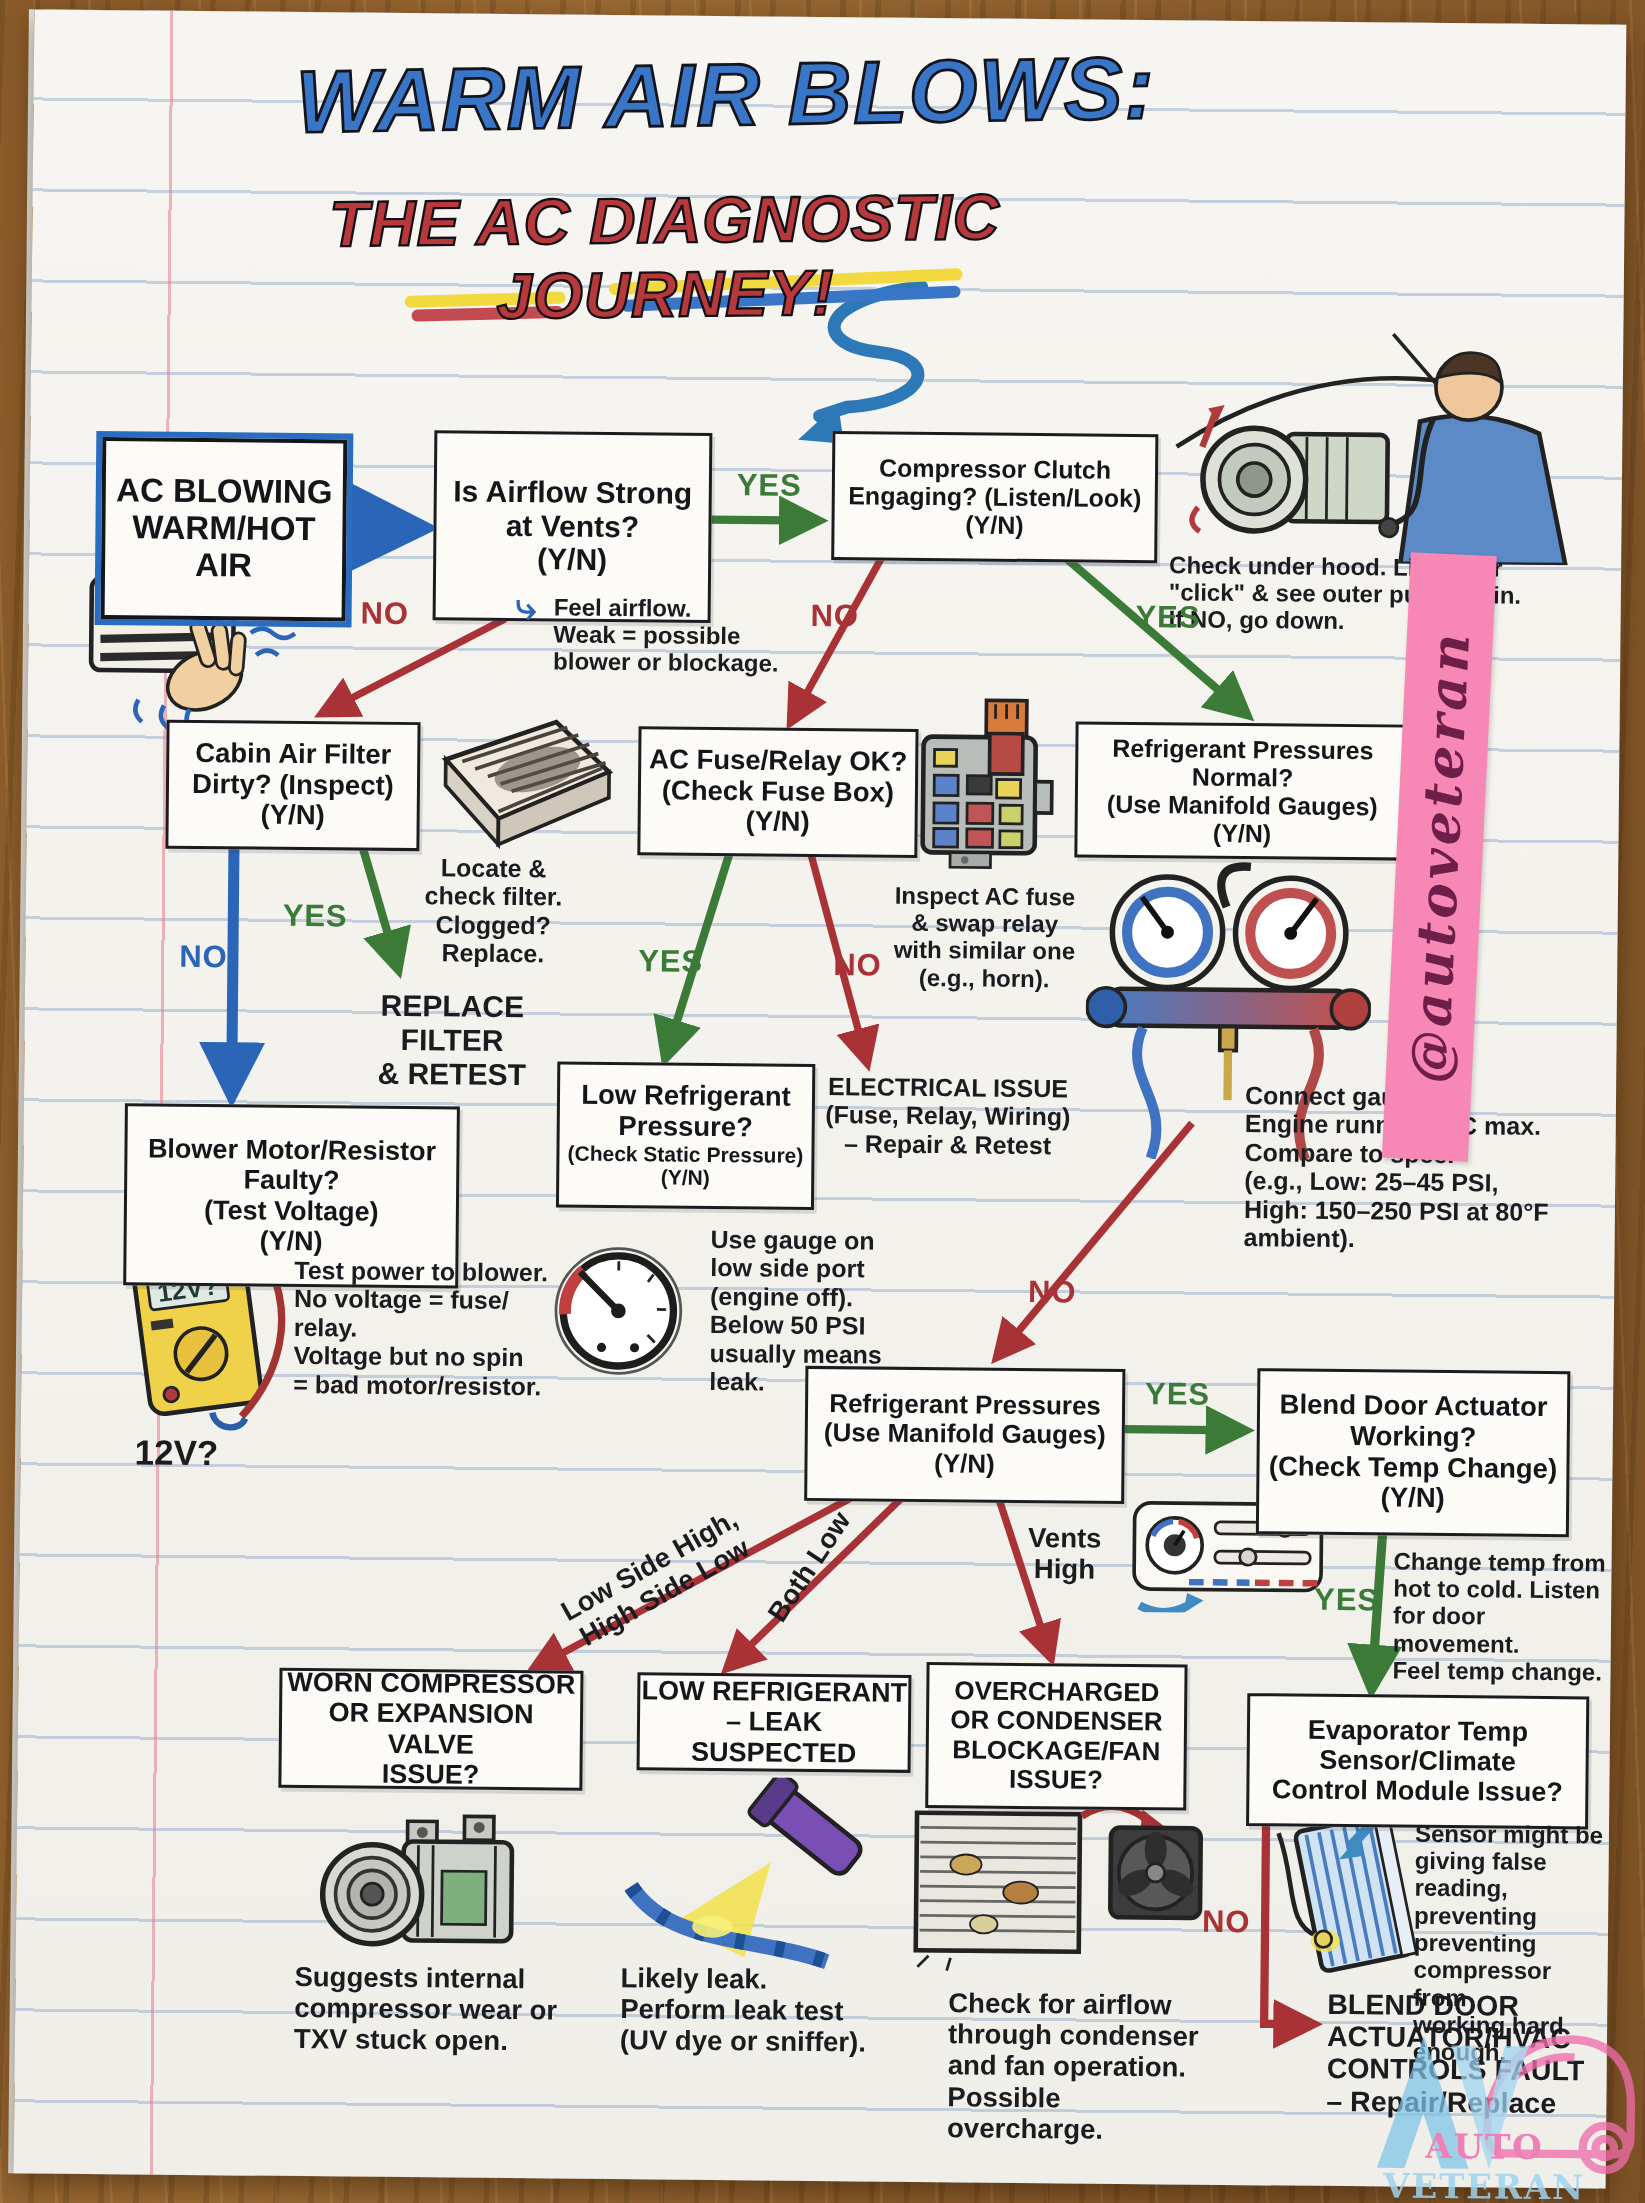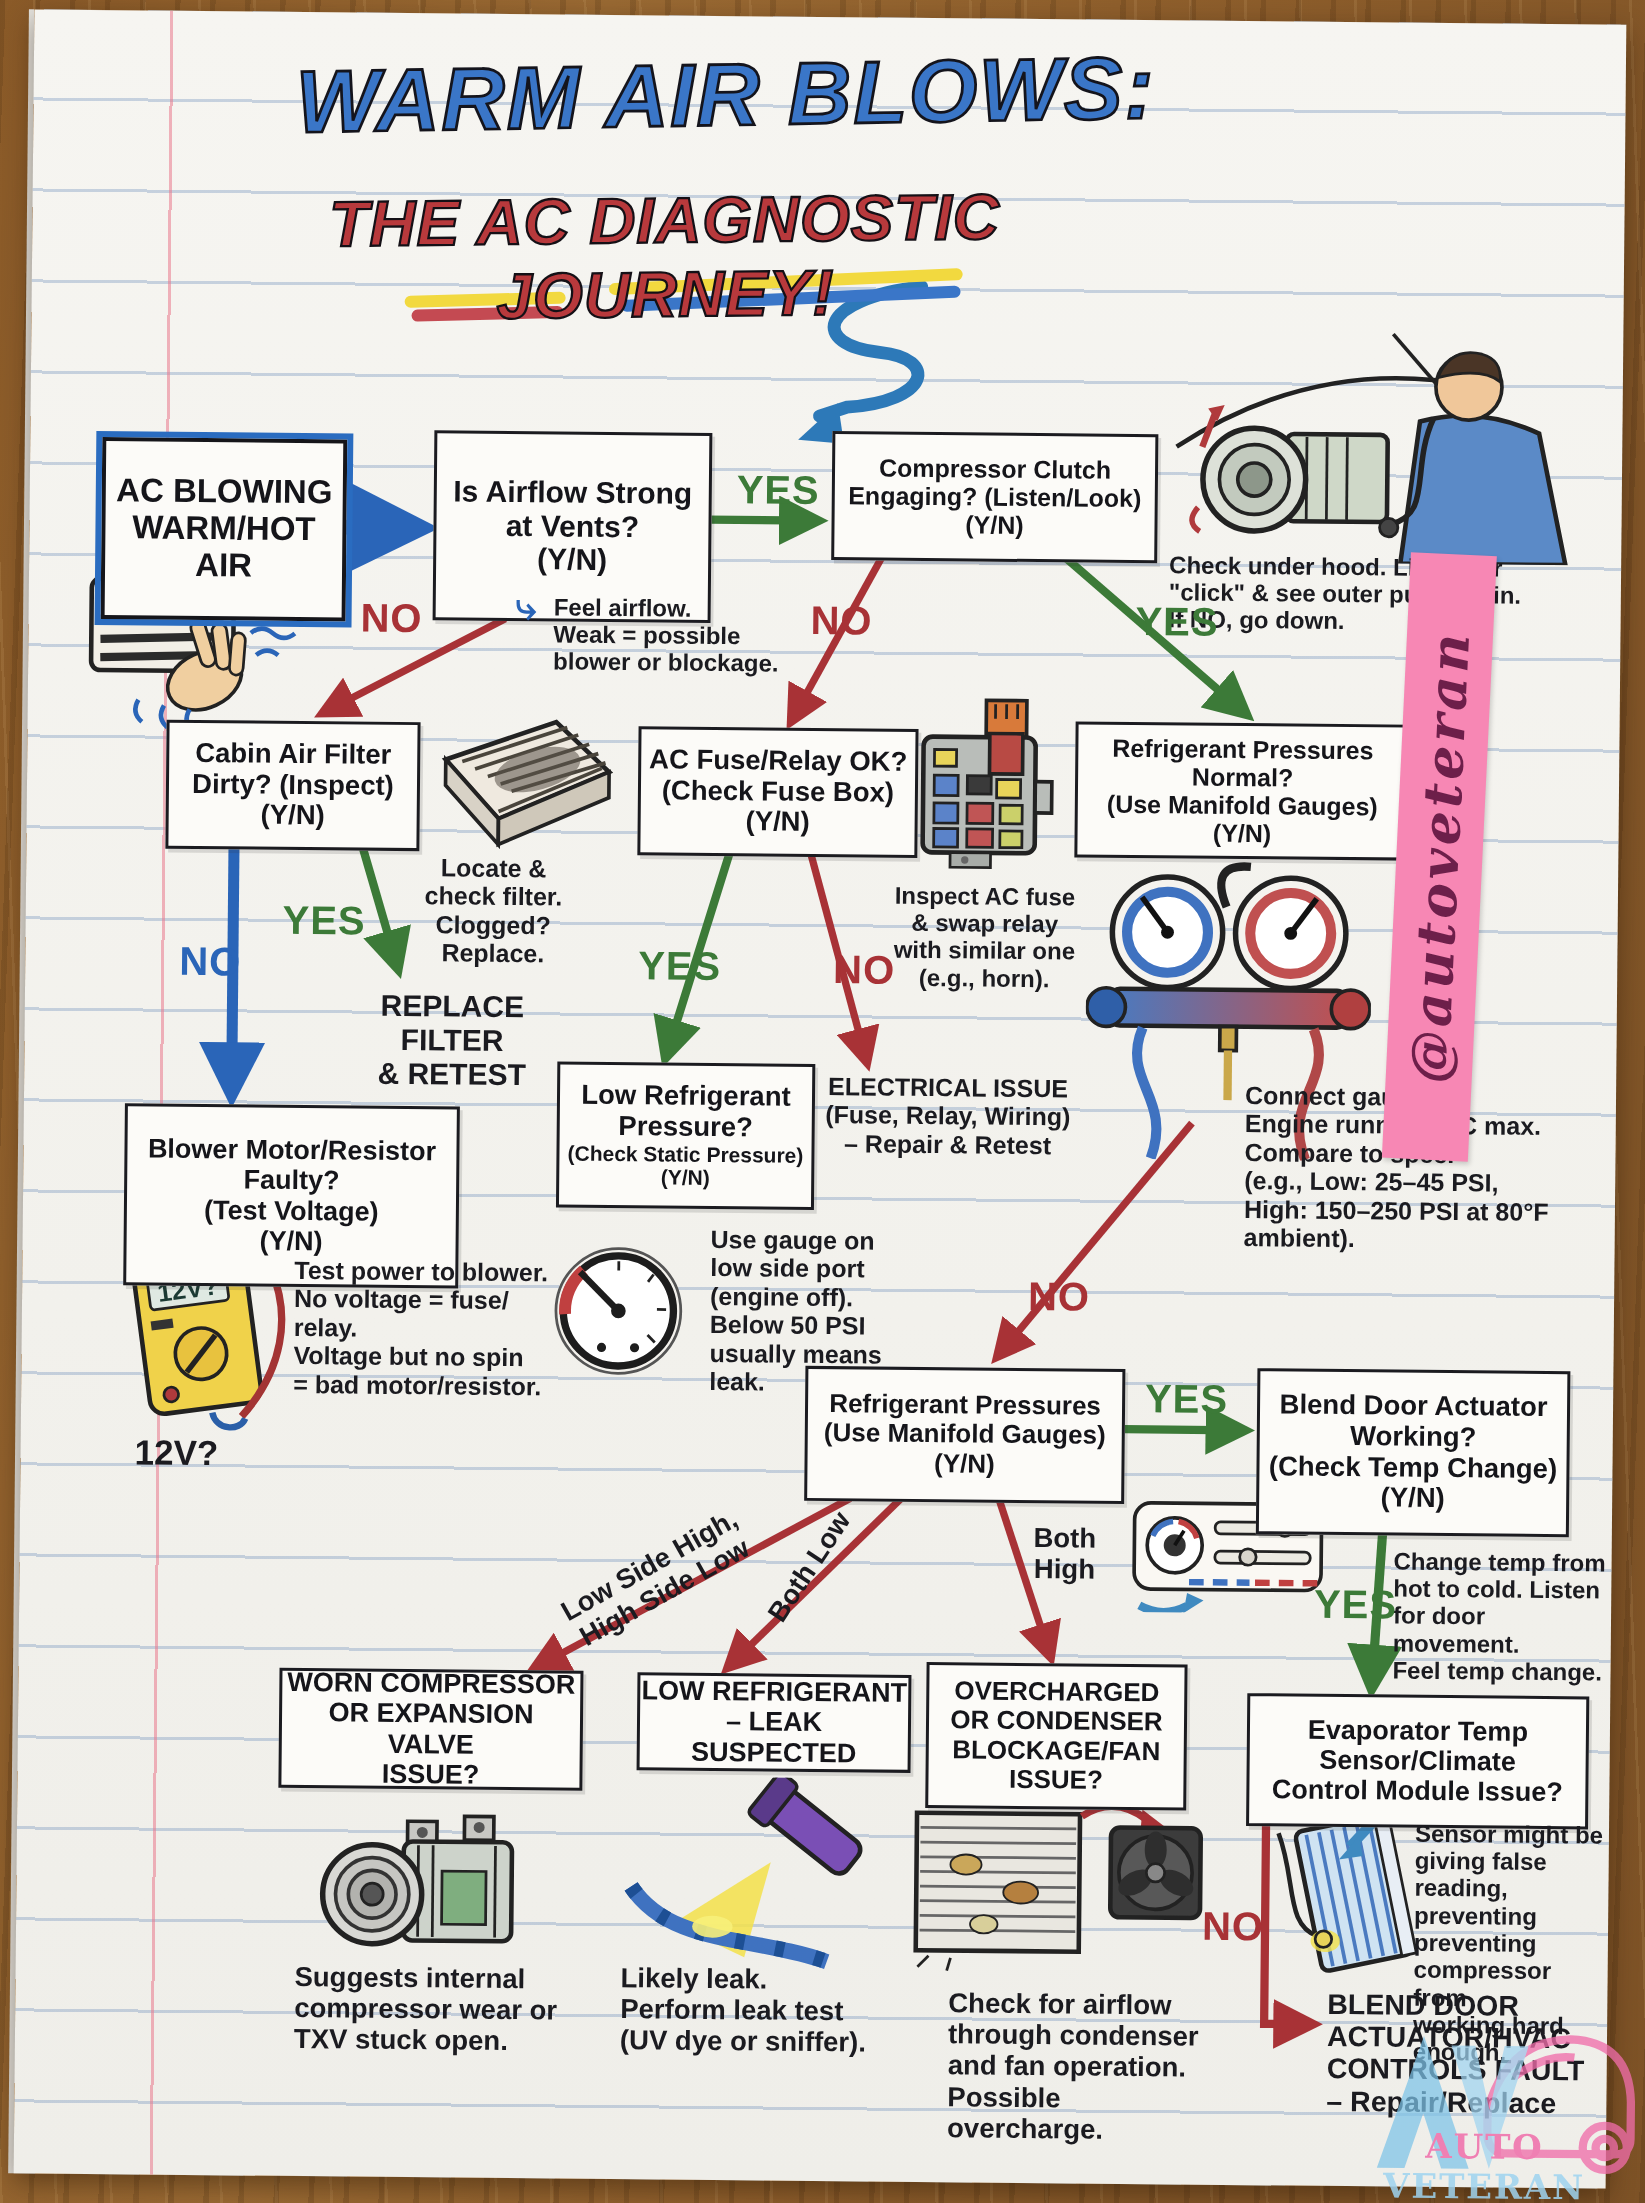--- a/index.html
+++ b/index.html
@@ -13,21 +13,21 @@
          background:
            linear-gradient(to right, rgba(0,0,0,0) 136px, rgba(233,120,140,.55) 136px, rgba(233,120,140,.55) 139px, rgba(0,0,0,0) 139px),
            repeating-linear-gradient(to bottom, rgba(0,0,0,0) 0 88px, rgba(120,150,190,.38) 88px 91px),
            linear-gradient(180deg,#f6f5f1 0%,#f2f1ec 60%,#efeee9 100%);
          transform:rotate(.55deg);box-shadow:0 9.2px 27.5px rgba(30,15,0,.45), -5.5px 0 0 #e8e6e0;}
   .content{position:absolute;left:-24px;top:-16.5px;width:1646px;height:2204px;}
   .box{position:absolute;background:#fcfbf8;border:3.7px solid #1b1b20;display:flex;align-items:center;justify-content:center;
        text-align:center;font-weight:bold;color:#15151a;white-space:pre-line;line-height:1.12;
        box-shadow:2.8px 3.7px 0 rgba(40,40,40,.14);z-index:3;}
   .txt{position:absolute;font-weight:bold;color:#1b1b20;white-space:pre-line;line-height:1.14;z-index:3;}
-  .lbl{position:absolute;font-weight:bold;font-size:40px;z-index:4;letter-spacing:0.9px;}
+  .lbl{position:absolute;font-weight:bold;font-size:31px;z-index:4;letter-spacing:0.9px;}
   .green{color:#3c7a38}.red{color:#a83236}.blue{color:#2a65b8}
   .illus{position:absolute;z-index:2;}
   .overlay{position:absolute;left:0;top:0;z-index:1;pointer-events:none;}
   .title1{position:absolute;left:275px;top:44px;width:882px;text-align:center;font-size:88px;font-weight:bold;font-style:italic;
           color:#3a76c8;-webkit-text-stroke:2.8px #14141c;letter-spacing:1.8px;transform:rotate(-1.5deg);z-index:3;}
   .title2{position:absolute;left:184px;top:184px;width:946px;text-align:center;font-size:64px;font-weight:bold;font-style:italic;
           color:#b8393c;-webkit-text-stroke:2.3px #141016;letter-spacing:0.9px;transform:rotate(-1.2deg);z-index:3;}
   .swash{position:absolute;height:12px;border-radius:6.4px;z-index:2;}
   .tag{position:absolute;left:1394px;top:547px;width:86px;height:606px;background:#f787b4;transform:rotate(2.2deg);
        z-index:4;display:flex;align-items:center;justify-content:center;box-shadow:1.8px 2.8px 5.5px rgba(0,0,0,.18);}
@@ -192,21 +192,21 @@
   <div class="lbl green" style="left:1148px;top:1372px;">YES</div>
   <div class="lbl green" style="left:1319px;top:1576px;">YES</div>
   <div class="txt" style="left:1398px;top:1541px;width:220px;font-size:24px;">Change temp from
 hot to cold. Listen
 for door movement.
 Feel temp change.</div>
 
   <div class="txt" style="left:533px;top:1548px;width:257px;font-size:27.5px;transform:rotate(-30deg);text-align:center;">Low Side High,
 High Side Low</div>
   <div class="txt" style="left:740px;top:1550px;width:147px;font-size:27.5px;transform:rotate(-57deg);text-align:center;">Both Low</div>
-  <div class="txt" style="left:1023px;top:1519px;width:92px;font-size:27.5px;text-align:center;">Both
+  <div class="txt" style="left:1023px;top:1519px;width:92px;font-size:27.5px;text-align:center;">Vents
 High</div>
 
   <div class="box" style="left:285px;top:1672px;width:298px;height:114px;font-size:27px;">WORN COMPRESSOR
 OR EXPANSION VALVE
 ISSUE?</div>
   <div class="box" style="left:643px;top:1673px;width:268px;height:92px;font-size:27px;">LOW REFRIGERANT
 – LEAK SUSPECTED</div>
   <div class="box" style="left:932px;top:1660px;width:255px;height:140px;font-size:26px;">OVERCHARGED
 OR CONDENSER
 BLOCKAGE/FAN

